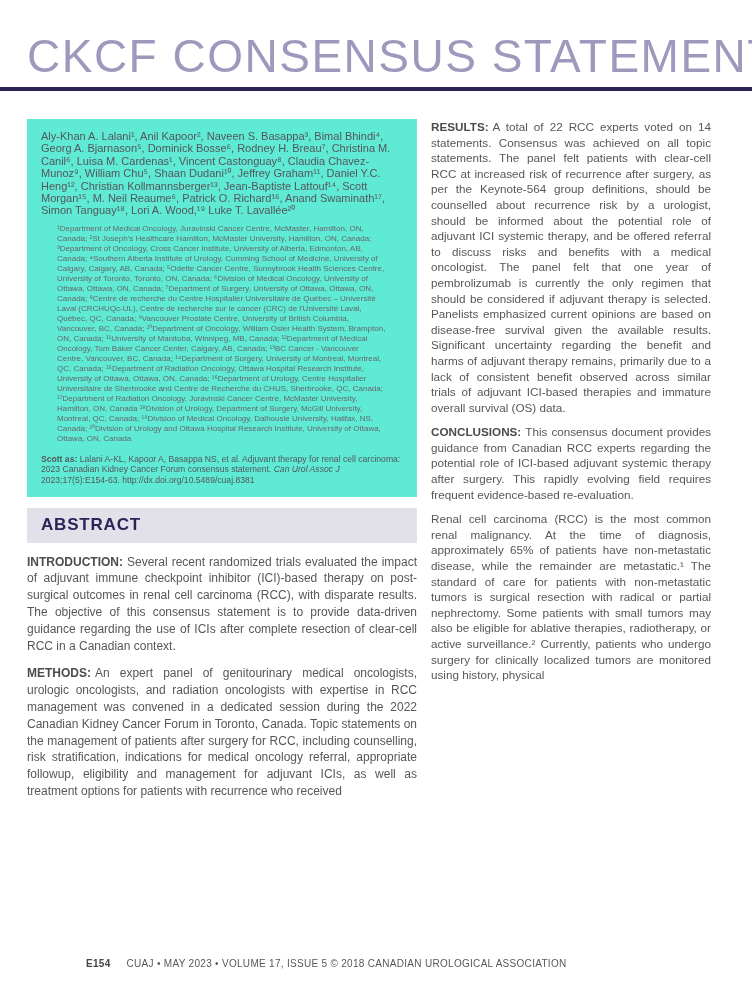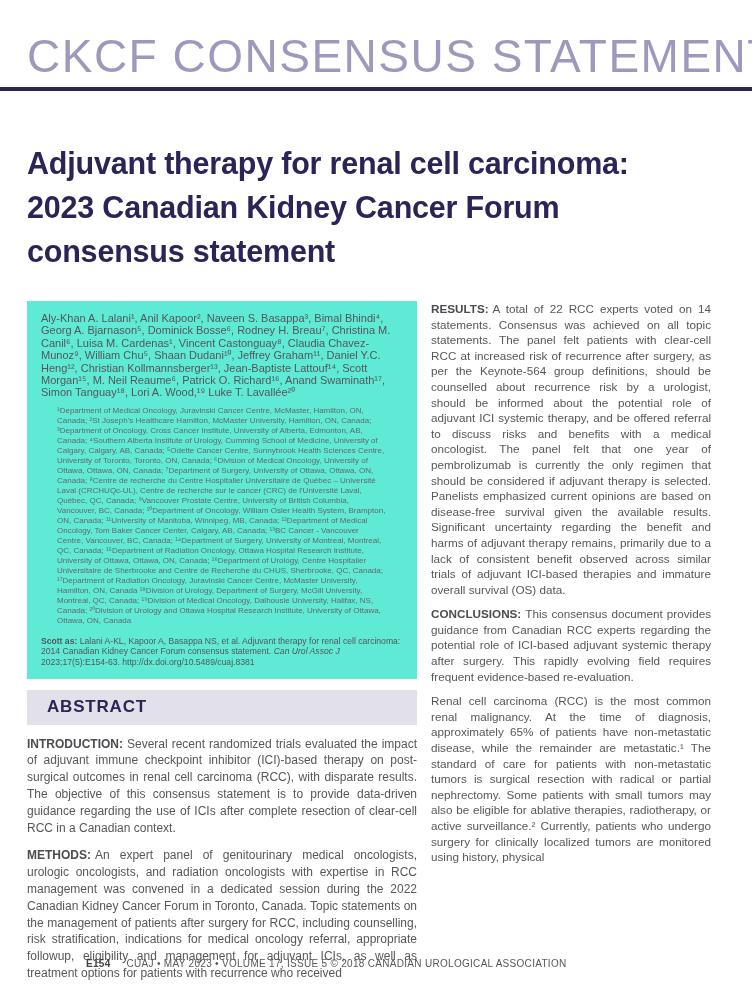--- a/index.html
+++ b/index.html
@@ -59,21 +59,21 @@
   .cite {
     margin: 10px 0 0;
     font-size: 8.6px;
     line-height: 10.6px;
     color: #55565c;
   }
   
   .abstract-band {
     background: #e2e1ea;
     margin-top: 11px;
-    padding: 7px 20px 8px;
+    padding: 7px 14px 8px;
   }
   .abstract-band .h {
     font-size: 17px;
     font-weight: 700;
     letter-spacing: 0.8px;
     color: #2a2457;
   }
   .abs-para {
     text-align: justify;
     font-size: 12px;
@@ -112,30 +112,29 @@
 </head>
 <body>
 
 <div class="page">
 
   <div>
     <div class="banner">CKCF CONSENSUS STATEMENT</div>
     <div class="header-rule"></div>
   </div>
 
-  <h1 class="title">Adjuvant therapy for renal cell carcinoma: 2023 Canadian Kidney Cancer Forum consensus statement</h1>
 
   <div class="columns">
 
     <div class="col-left">
 
       <div class="author-box">
         <p class="authors">Aly-Khan A. Lalani¹, Anil Kapoor², Naveen S. Basappa³, Bimal Bhindi⁴, Georg A. Bjarnason⁵, Dominick Bosse⁶, Rodney H. Breau⁷, Christina M. Canil⁶, Luisa M. Cardenas¹, Vincent Castonguay⁸, Claudia Chavez-Munoz⁹, William Chu⁵, Shaan Dudani¹⁰, Jeffrey Graham¹¹, Daniel Y.C. Heng¹², Christian Kollmannsberger¹³, Jean-Baptiste Lattouf¹⁴, Scott Morgan¹⁵, M. Neil Reaume⁶, Patrick O. Richard¹⁶, Anand Swaminath¹⁷, Simon Tanguay¹⁸, Lori A. Wood,¹⁹ Luke T. Lavallée²⁰</p>
         <p class="affils">¹Department of Medical Oncology, Juravinski Cancer Centre, McMaster, Hamilton, ON, Canada; ²St Joseph's Healthcare Hamilton, McMaster University, Hamilton, ON, Canada; ³Department of Oncology, Cross Cancer Institute, University of Alberta, Edmonton, AB, Canada; ⁴Southern Alberta Institute of Urology, Cumming School of Medicine, University of Calgary, Calgary, AB, Canada; ⁵Odette Cancer Centre, Sunnybrook Health Sciences Centre, University of Toronto, Toronto, ON, Canada; ⁶Division of Medical Oncology, University of Ottawa, Ottawa, ON, Canada; ⁷Department of Surgery, University of Ottawa, Ottawa, ON, Canada; ⁸Centre de recherche du Centre Hospitalier Universitaire de Québec – Université Laval (CRCHUQc-UL), Centre de recherche sur le cancer (CRC) de l'Université Laval, Québec, QC, Canada; ⁹Vancouver Prostate Centre, University of British Columbia, Vancouver, BC, Canada; ¹⁰Department of Oncology, William Osler Health System, Brampton, ON, Canada; ¹¹University of Manitoba, Winnipeg, MB, Canada; ¹²Department of Medical Oncology, Tom Baker Cancer Center, Calgary, AB, Canada; ¹³BC Cancer - Vancouver Centre, Vancouver, BC, Canada; ¹⁴Department of Surgery, University of Montreal, Montreal, QC, Canada; ¹⁵Department of Radiation Oncology, Ottawa Hospital Research Institute, University of Ottawa, Ottawa, ON, Canada; ¹⁶Department of Urology, Centre Hospitalier Universitaire de Sherbrooke and Centre de Recherche du CHUS, Sherbrooke, QC, Canada; ¹⁷Department of Radiation Oncology, Juravinski Cancer Centre, McMaster University, Hamilton, ON, Canada ¹⁸Division of Urology, Department of Surgery, McGill University, Montreal, QC, Canada; ¹⁹Division of Medical Oncology, Dalhousie University, Halifax, NS, Canada; ²⁰Division of Urology and Ottawa Hospital Research Institute, University of Ottawa, Ottawa, ON, Canada</p>
-        <p class="cite"><span style="font-weight: 700;">Scott as: </span><span>Lalani A-KL, Kapoor A, Basappa NS, et al. Adjuvant therapy for renal cell carcinoma: 2014 Canadian Kidney Cancer Forum consensus statement. </span><span style="font-style: italic; text-align: center;">Can Urol Assoc J</span><span> 2023;17(5):E154-63. http://dx.doi.org/10.5489/cuaj.8381</span></p>
+        <p class="cite"><span style="font-weight: 700;">Scott as: </span><span>Lalani A-KL, Kapoor A, Basappa NS, et al. Adjuvant therapy for renal cell carcinoma: 2023 Canadian Kidney Cancer Forum consensus statement. </span><span style="font-style: italic; text-align: center;">Can Urol Assoc J</span><span> 2023;17(5):E154-63. http://dx.doi.org/10.5489/cuaj.8381</span></p>
       </div>
 
       <div class="abstract-band">
         <span class="h">ABSTRACT</span>
       </div>
 
       <p class="abs-para"><strong class="plabel">INTRODUCTION:</strong><span>Several recent randomized trials evaluated the impact of adjuvant immune checkpoint inhibitor (ICI)-based therapy on post-surgical outcomes in renal cell carcinoma (RCC), with disparate results. The objective of this consensus statement is to provide data-driven guidance regarding the use of ICIs after complete resection of clear-cell RCC in a Canadian context.</span></p>
 
       <p class="abs-para"><strong class="plabel">METHODS:</strong><span>An expert panel of genitourinary medical oncologists, urologic oncologists, and radiation oncologists with expertise in RCC management was convened in a dedicated session during the 2022 Canadian Kidney Cancer Forum in Toronto, Canada. Topic statements on the management of patients after surgery for RCC, including counselling, risk stratification, indications for medical oncology referral, appropriate followup, eligibility and management for adjuvant ICIs, as well as treatment options for patients with recurrence who received</span></p>
 

